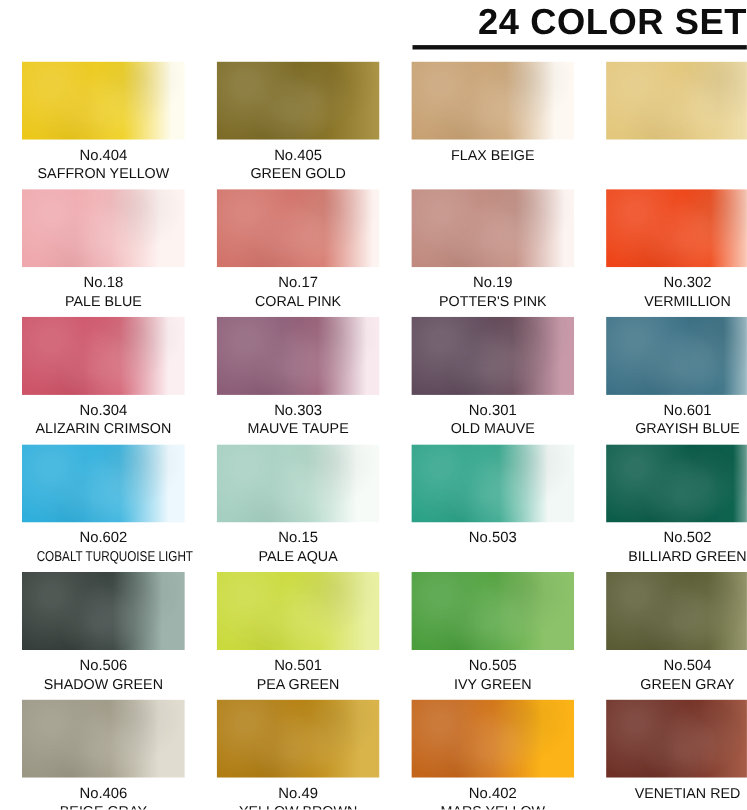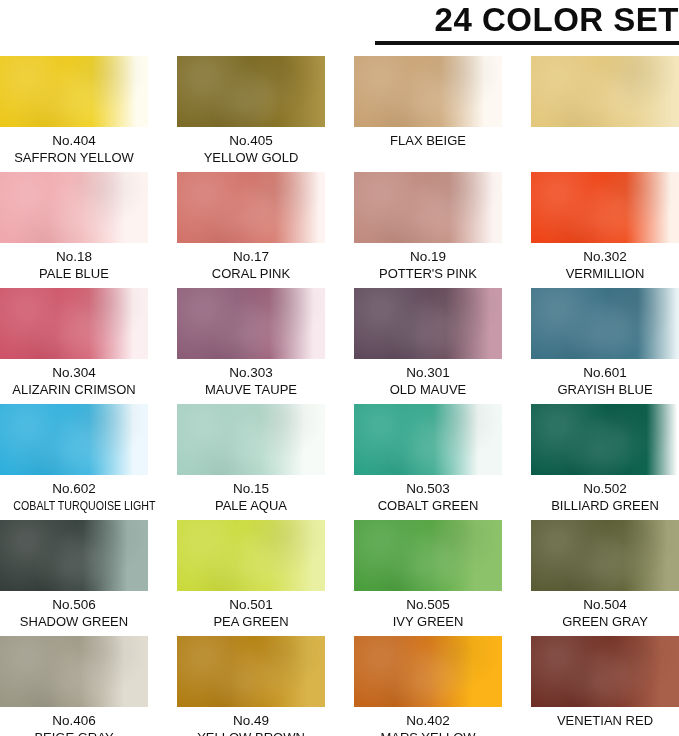--- a/index.html
+++ b/index.html
@@ -60,20 +60,21 @@
     grid-template-columns: repeat(4, 148px);
     justify-content: space-between;
     row-gap: 0px;
   }
   .cell {
     width: 148px;
     height: 116px;
     display: flex;
     flex-direction: column;
     align-items: center;
+    margin-left: 20px;
   }
   .swatch {
     width: 148px;
     height: 71px;
     position: relative;
     overflow: hidden;
   }
   .swatch .wash {
     position: absolute;
     inset: 0;
@@ -136,21 +137,21 @@
           <div class="name">SAFFRON YELLOW</div>
         </div>
       </div>
       <div class="cell">
         <div class="swatch">
           <div class="wash" style="background: linear-gradient(90deg, rgb(125, 108, 39) 0%, rgb(125, 108, 39) 48%, rgb(138, 117, 41) 70%, rgb(171, 148, 70) 99%, rgb(171, 148, 70) 100%);"></div>
           <div class="grain"></div>
         </div>
         <div class="labels">
           <div class="code">No.405</div>
-          <div class="name">YELLOW GOLD</div>
+          <div class="name">GREEN GOLD</div>
         </div>
       </div>
       <div class="cell">
         <div class="swatch">
           <div class="wash" style="background: linear-gradient(90deg, rgb(200, 161, 115) 0%, rgb(200, 161, 115) 36%, rgb(207, 171, 127) 58%, rgb(253, 248, 241) 88%, rgb(253, 248, 241) 100%);"></div>
           <div class="grain"></div>
         </div>
         <div class="labels">
           <div class="name">FLAX BEIGE</div>
         </div>
@@ -261,21 +262,20 @@
           <div class="name">PALE AQUA</div>
         </div>
       </div>
       <div class="cell">
         <div class="swatch">
           <div class="wash" style="background: linear-gradient(90deg, rgb(43, 162, 135) 0%, rgb(43, 162, 135) 32%, rgb(66, 173, 148) 54%, rgb(242, 248, 246) 84%, rgb(242, 248, 246) 100%);"></div>
           <div class="grain"></div>
         </div>
         <div class="labels">
           <div class="code">No.503</div>
-          <div class="name">COBALT GREEN</div>
         </div>
       </div>
       <div class="cell">
         <div class="swatch">
           <div class="wash" style="background: linear-gradient(90deg, rgb(12, 92, 74) 0%, rgb(12, 92, 74) 56%, rgb(14, 100, 80) 78%, rgb(255, 255, 255) 99%, rgb(255, 255, 255) 100%);"></div>
           <div class="grain"></div>
         </div>
         <div class="labels">
           <div class="code">No.502</div>
           <div class="name">BILLIARD GREEN</div>

